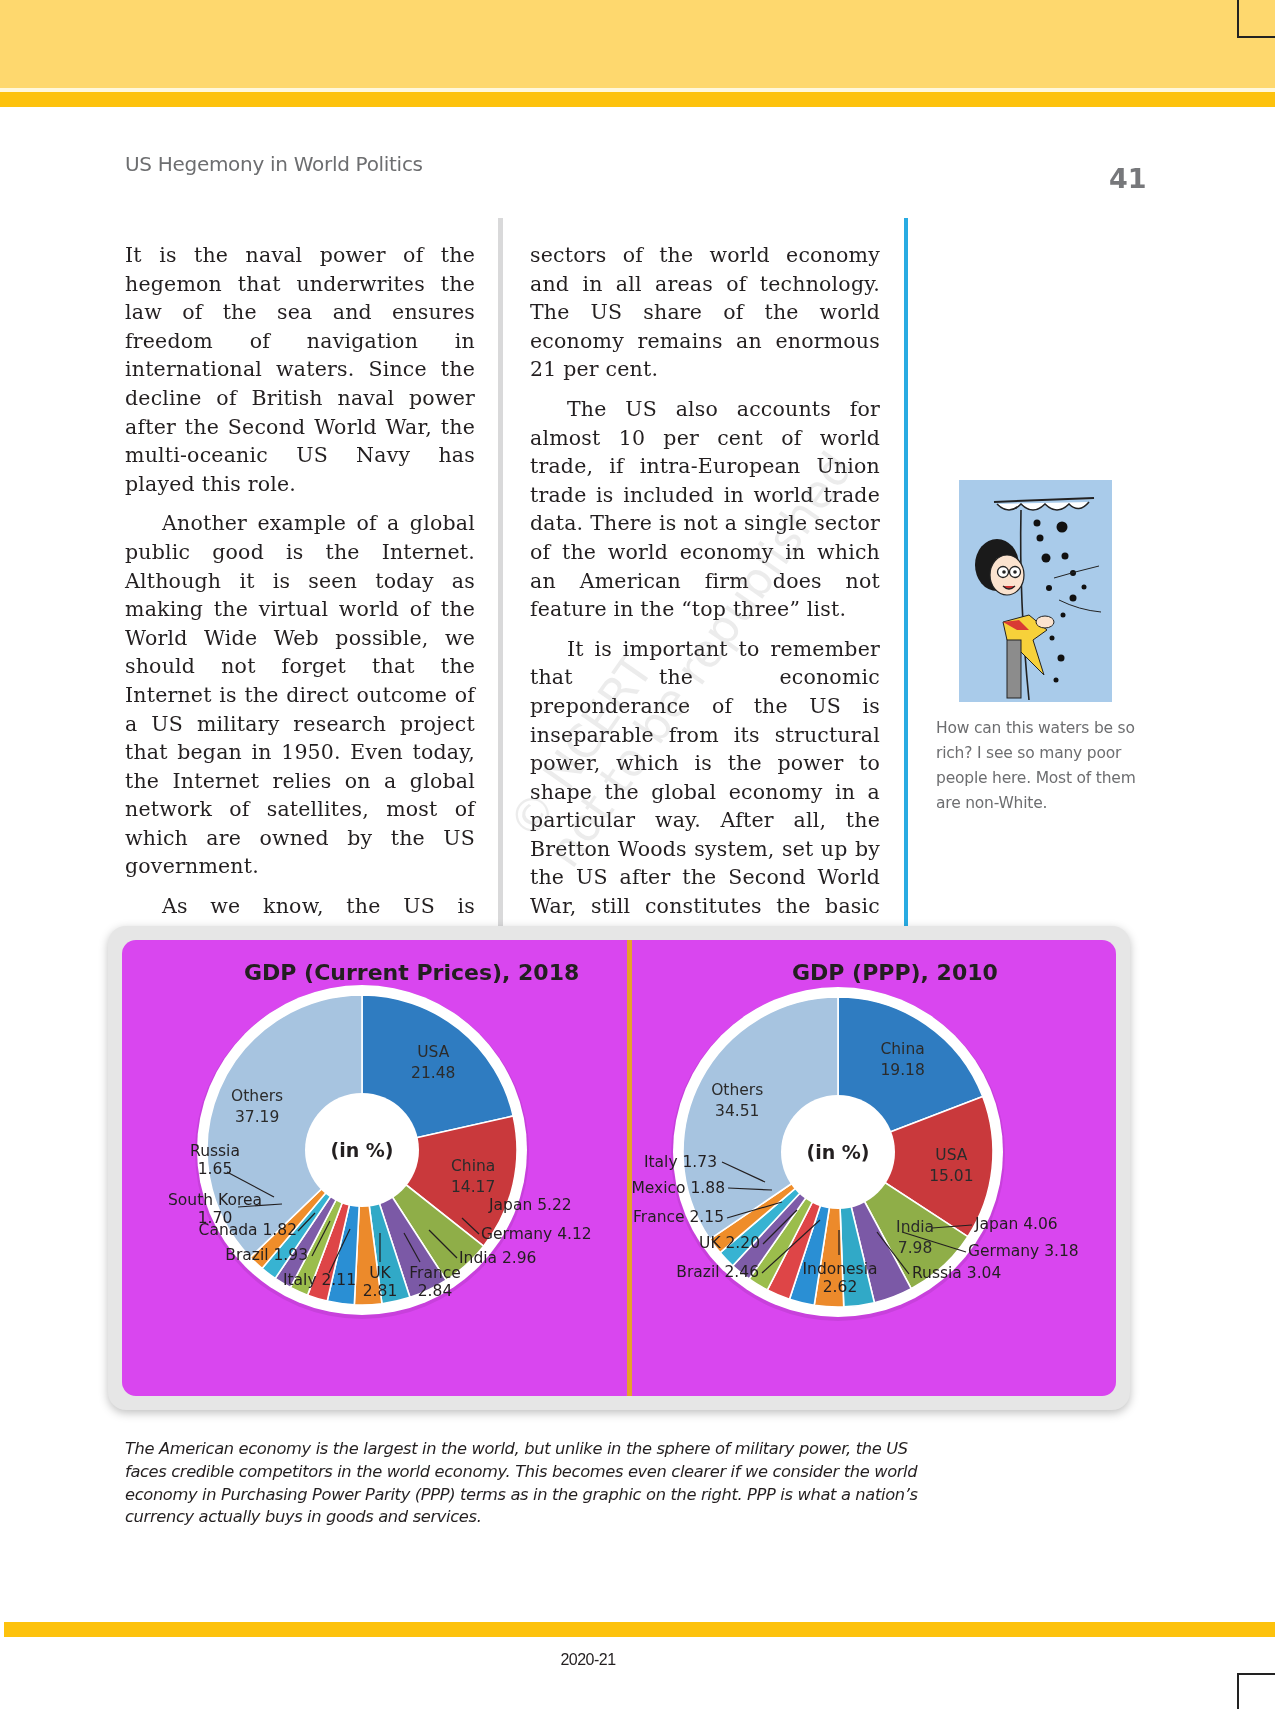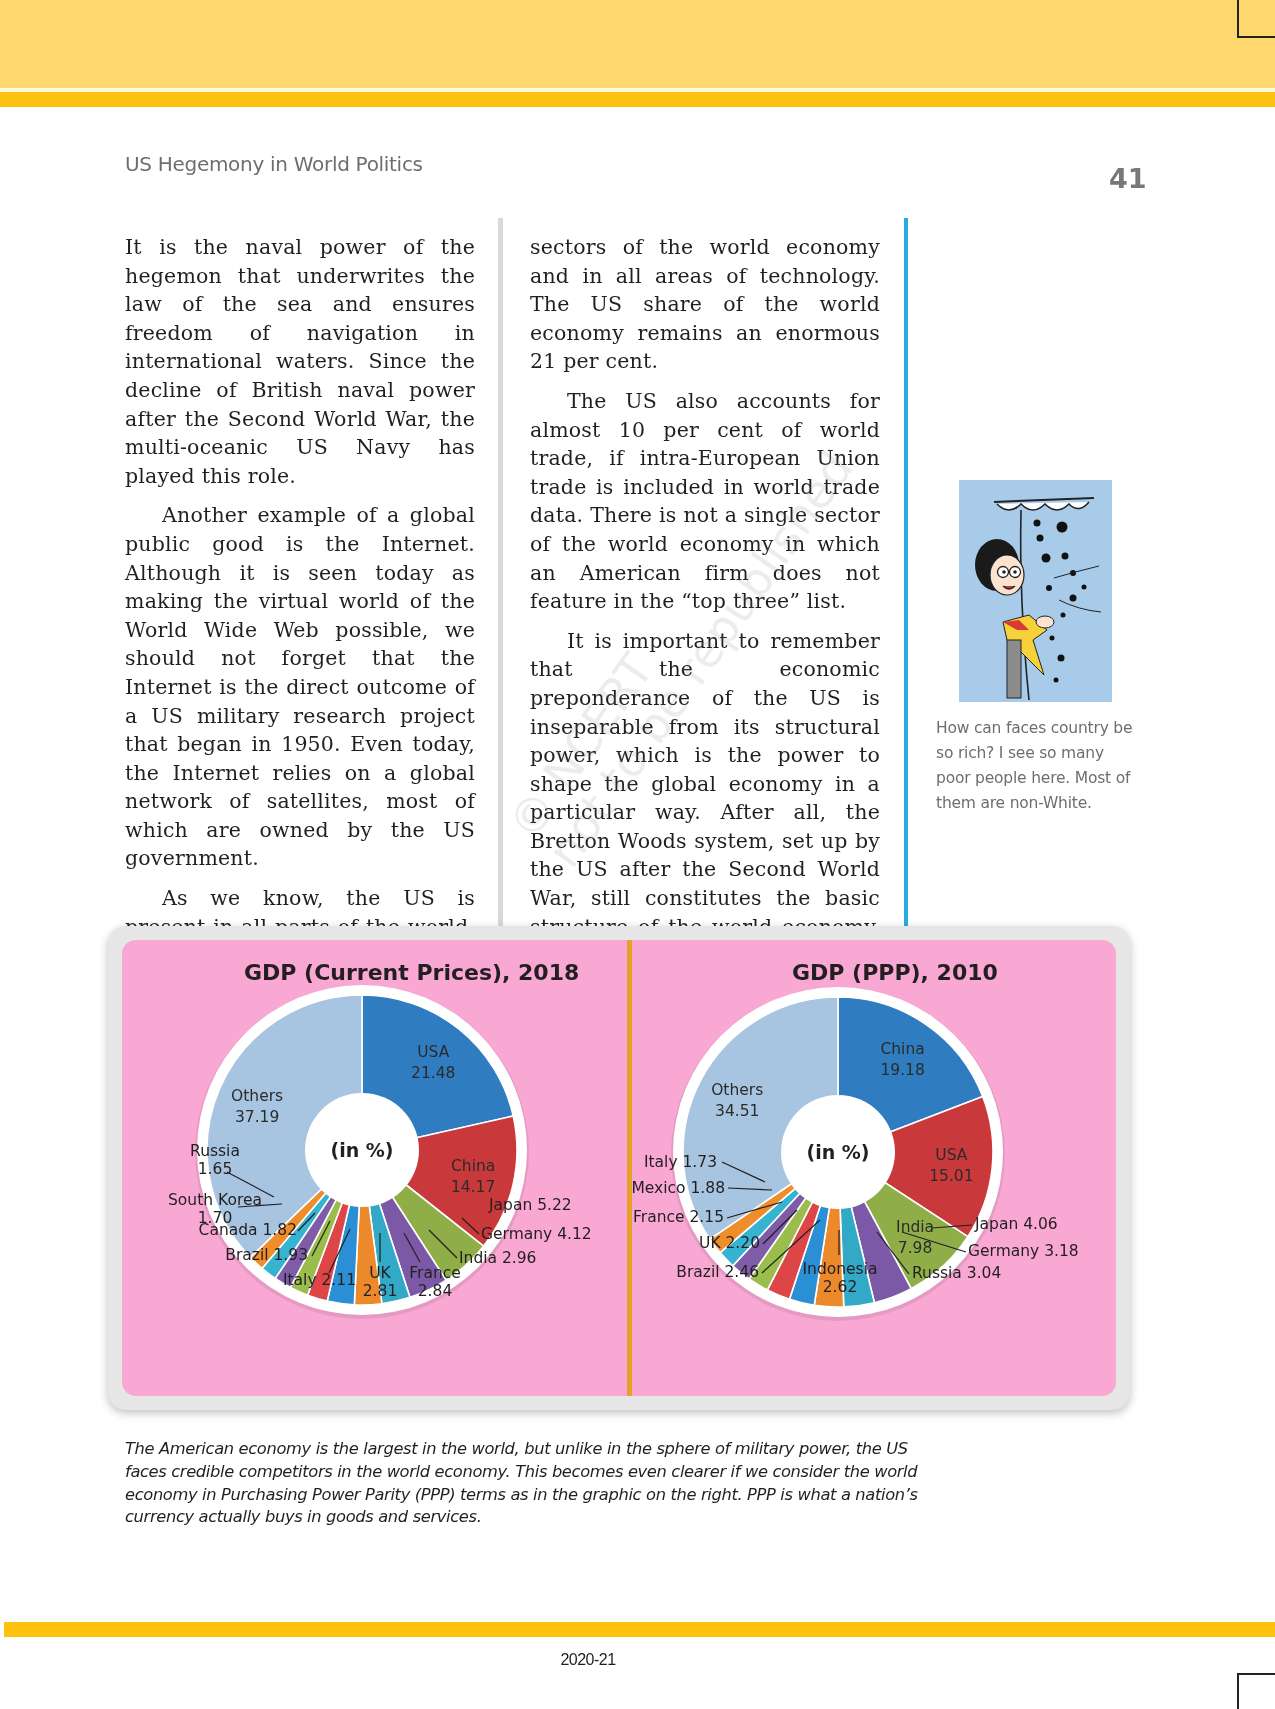--- a/index.html
+++ b/index.html
@@ -8,35 +8,35 @@
 
   .top-band { position: absolute; left: 0; top: 0; width: 1275px; height: 88px; background: #fed86e; }
   .top-thin { position: absolute; left: 0; top: 88px; width: 1275px; height: 4px; background: #fff8dc; }
   .top-stripe { position: absolute; left: 0; top: 92px; width: 1275px; height: 15px; background: #fdc20d; }
   .crop-mark-top { position: absolute; left: 1237px; top: 0; width: 38px; height: 38px; border-left: 2px solid #222; border-bottom: 2px solid #222; }
   .crop-mark-bottom { position: absolute; left: 1237px; top: 1673px; width: 38px; height: 36px; border-left: 2px solid #222; border-top: 2px solid #222; }
 
   .running-head { position: absolute; left: 125px; top: 152px; font-family: "DejaVu Sans", sans-serif; font-size: 20px; color: #6d6e70; letter-spacing: -0.3px; }
   .page-number { position: absolute; left: 1073px; top: 163px; font-family: "DejaVu Sans", sans-serif; font-size: 27px; font-weight: bold; color: #77787b; margin-left: 36px; }
 
-  .col { position: absolute; font-size: 20.5px; line-height: 28.6px; text-align: justify; text-align-last: justify; color: #231f20; letter-spacing: 0.2px; }
+  .col { position: absolute; font-size: 20.5px; line-height: 28.6px; text-align: justify; text-align-last: justify; color: #231f20; letter-spacing: 0.2px; margin-top: 8px; }
   .col p { margin-bottom: 11px; text-align: justify; }
   .col p.indent { text-indent: 37px; }
   .col p.last-left { text-align-last: left; }
   .col1 { left: 125px; top: 233px; width: 350px; }
   .col2 { left: 530px; top: 233px; width: 350px; }
 
   .divider-grey { position: absolute; left: 498px; top: 218px; width: 5px; height: 708px; background: #d9d9da; }
   .divider-blue { position: absolute; left: 904px; top: 218px; width: 4px; height: 708px; background: #29abe2; }
 
   .cartoon { position: absolute; left: 959px; top: 480px; width: 153px; height: 222px; background: #a9cbea; overflow: hidden; }
   .side-note { position: absolute; left: 936px; top: 716px; width: 200px; font-family: "DejaVu Sans", sans-serif; font-size: 15.5px; line-height: 25px; color: #6d6e70; letter-spacing: -0.2px; }
 
   .chart-panel { position: absolute; left: 108px; top: 926px; width: 1022px; height: 484px; border-radius: 18px; background: #e6e6e6; box-shadow: 0 3px 10px rgba(0,0,0,0.25); }
-  .chart-inner { position: absolute; left: 14px; top: 14px; width: 994px; height: 456px; border-radius: 14px; background: #f9a8d4; }
+  .chart-inner { position: absolute; left: 14px; top: 14px; width: 994px; height: 456px; border-radius: 14px; background: #d946ef; }
   .chart-divider { position: absolute; left: 505px; top: 0; width: 5px; height: 456px; background: #e6a12a; }
   .chart-title { position: absolute; font-family: "DejaVu Sans", sans-serif; font-weight: bold; font-size: 22px; color: #231f20; white-space: nowrap; }
   .chart-svg { position: absolute; left: 0; top: 0; }
   .lbl { font-family: "DejaVu Sans", sans-serif; font-size: 15.5px; fill: #231f20; }
   .lbl-in { font-family: "DejaVu Sans", sans-serif; font-size: 15.5px; fill: #2b2b2b; }
   .center-lbl { font-family: "DejaVu Sans", sans-serif; font-size: 19px; font-weight: bold; fill: #231f20; }
 
   .caption { position: absolute; left: 125px; top: 1418px; width: 800px; font-family: "DejaVu Sans", sans-serif; font-style: italic; font-size: 16.3px; line-height: 22.8px; color: #231f20; letter-spacing: -0.35px; margin-top: 20px; }
 
   .bottom-stripe { position: absolute; left: 4px; top: 1622px; width: 1271px; height: 15px; background: #fdc20d; }
@@ -96,21 +96,21 @@
     <circle cx="56" cy="92" r="5.5" fill="#fff" stroke="#222" stroke-width="1.3"></circle>
     <circle cx="45" cy="92" r="1.8" fill="#222"></circle>
       <circle cx="56" cy="92" r="1.8" fill="#222"></circle>
     <path d="M44 106 q6 6 12 0" stroke="#222" stroke-width="1.3" fill="#c33"></path>
     <path d="M44 142 L70 135 L88 150 L74 160 L85 195 L60 170 L48 160 Z" fill="#f7d13a" stroke="#222" stroke-width="1"></path>
     <path d="M44 142 L60 140 L70 150 L58 150 Z" fill="#d93a34"></path>
     <rect x="48" y="160" width="14" height="58" fill="#8c8c8c" stroke="#222" stroke-width="1"></rect>
     <ellipse cx="86" cy="142" rx="9" ry="6" fill="#fbe3cf" stroke="#222" stroke-width="1"></ellipse>
   </svg>
 </div>
-<div class="side-note">How can faces country be so rich? I see so many poor people here. Most of them are non-White.</div>
+<div class="side-note">How can this waters be so rich? I see so many poor people here. Most of them are non-White.</div>
 
 <div class="watermark">
   <div>© NCERT</div>
   <div>not to be republished</div>
 </div>
 
 <div class="chart-panel">
   <div class="chart-inner">
     <div class="chart-title" style="left:122px; top:20px;">GDP (Current Prices), 2018</div>
     <div class="chart-divider"></div>

